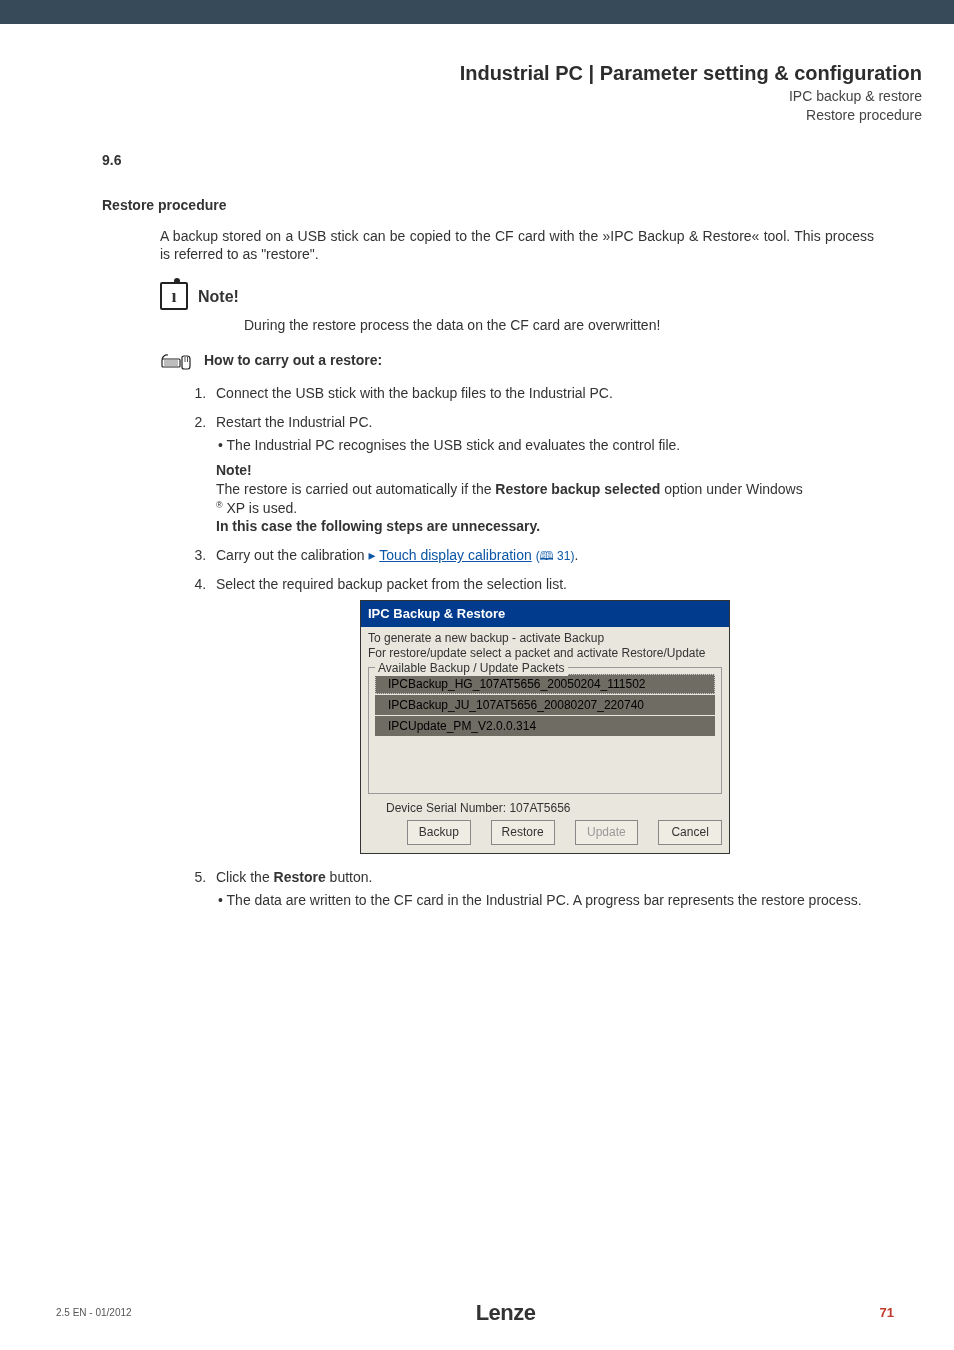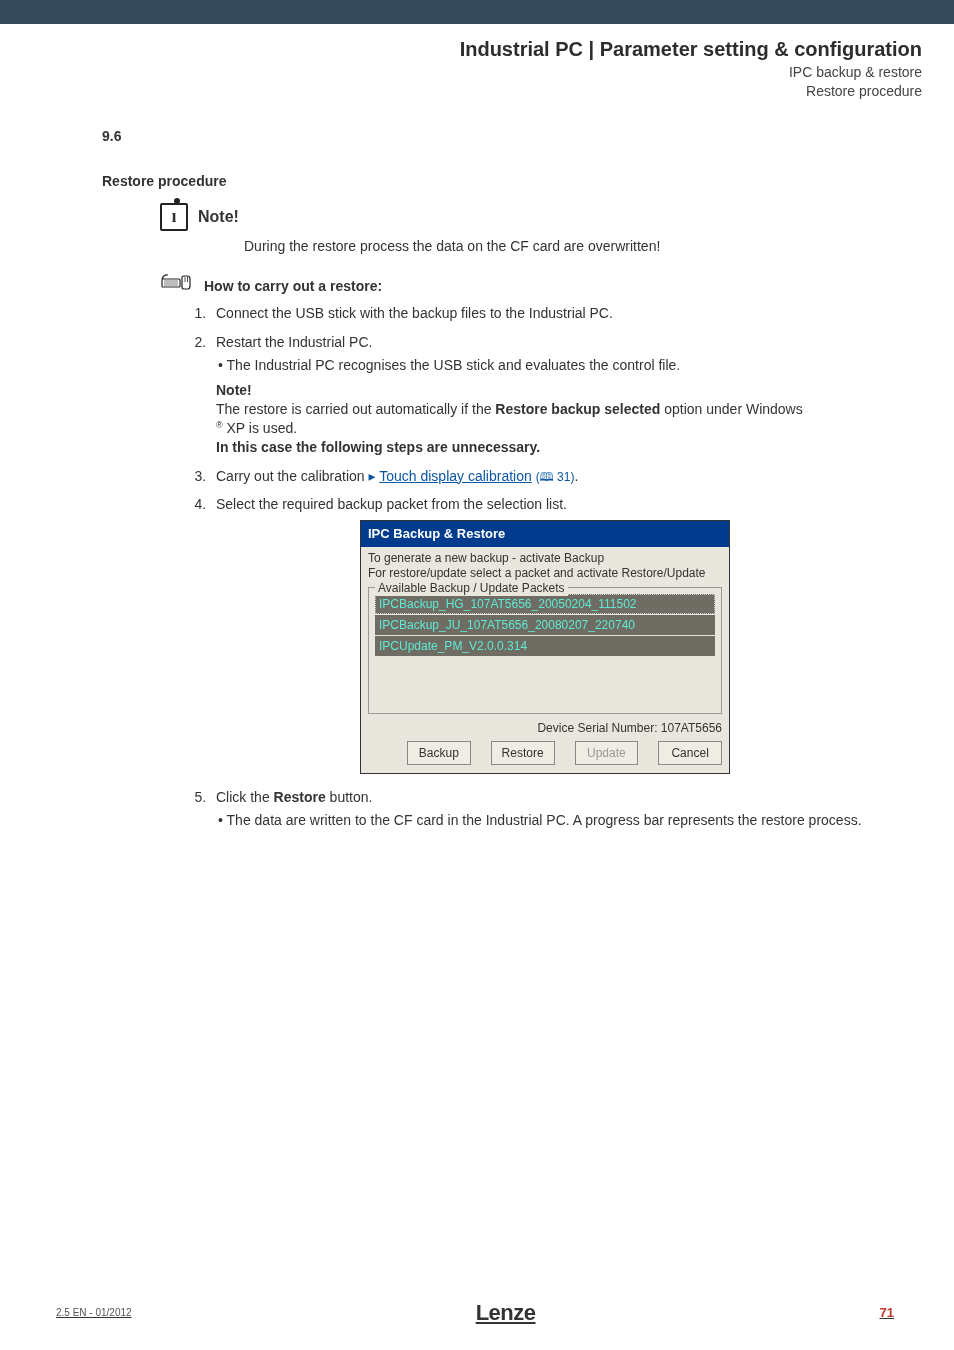--- a/index.html
+++ b/index.html
@@ -13,20 +13,21 @@
     font-size: 14px;
     line-height: 1.35;
   }
   .header-line {
     height: 24px;
     background: #374a59;
   }
   .header-block {
     padding: 12px 32px 16px 0;
     text-align: right;
+    margin-top: 24px;
   }
   .header-title {
     font-weight: 700;
     font-size: 20px;
     color: #2d2d2d;
   }
   .header-sub1, .header-sub2 {
     font-size: 14px;
     color: #444;
   }
@@ -44,21 +45,21 @@
     align-items: center; justify-content: center; border-radius: 2px;
   }
   .note-i { font-family: Georgia, serif; font-weight: 700; font-size: 18px; position: relative; }
   .note-i::before {
     content: "";
     position: absolute; top: -6px; left: 3px;
     width: 6px; height: 6px; border-radius: 50%; background: #222;
   }
   .note-title { font-weight: 700; font-size: 16px; }
   .note-body { margin-left: 84px; margin-top: 6px; }
-  .howto-block { margin: 16px 0 8px 58px; display: flex; align-items: flex-end; gap: 10px; }
+  .howto-block { margin: 16px 0 8px 58px; display: flex; align-items: flex-start; gap: 10px; }
   .howto-icon { display: inline-block; }
   .howto-title { font-weight: 700; }
   ol.steps { margin: 6px 0 0 108px; list-style: decimal; }
   ol.steps > li { margin-bottom: 10px; padding-left: 6px; }
   ul.sub { list-style: none; margin: 4px 0 0 2px; }
   ul.sub li::before { content: "• "; }
   .bold { font-weight: 700; }
   .link { color: #0b56a5; text-decoration: underline; }
   .pageref { color: #0b56a5; font-size: 12px; }
   .step-sub { }
@@ -92,51 +93,50 @@
   }
   .dlg-group-title {
     position: absolute; top: -8px; left: 6px;
     background: #e9e7dd; padding: 0 3px; font-size: 12px;
   }
   .dlg-list {
     list-style: none;
     font-size: 12px;
   }
   .dlg-list li {
-    padding: 1px 3px;
-    color: #5eead4;
+    padding: 1px 12px;
+    color: #000000;
     background: #6f6c63;
     margin-bottom: 1px;
     border: 1px dotted transparent;
   }
   .dlg-list li.selected {
     border: 1px dotted #ccc;
   }
   .dlg-spacer { height: 50px; }
-  .dlg-serial { margin: 4px 0; text-align: right; }
+  .dlg-serial { margin: 4px 18px; }
   .dlg-buttons { display: flex; gap: 20px; margin-left: 39px; }
   .dlg-btn {
     flex: 1;
     border: 1px solid #888;
     background: #efece3;
     padding: 3px 0;
     text-align: center;
     font-size: 12px;
   }
   .dlg-btn.disabled { color: #999; }
 
   .footer {
     position: absolute;
     bottom: 22px;
     left: 0; right: 0;
     display: flex;
     align-items: center;
     justify-content: space-between;
     padding: 0 60px 0 56px;
-    text-decoration: underline;
   }
   .footer-left { font-size: 10px; color: #555; }
   .footer-center {
     font-weight: 800; font-size: 22px; letter-spacing: -0.5px;
     font-family: Arial, sans-serif;
   }
   .footer-right { color: #c0392b; font-weight: 700; font-size: 13px; }
 </style>
 </head>
 <body>
@@ -147,20 +147,21 @@
   <div class="header-sub1">IPC backup &amp; restore</div>
   <div class="header-sub2">Restore procedure</div>
 </div>
 
 <div class="content">
   <div class="sec-row">
     <div class="sec-num">9.6</div>
     <div class="sec-title">Restore procedure</div>
   </div>
 
+  <div class="para">A backup stored on a USB stick can be copied to the CF card with the »IPC Backup &amp; Restore« tool. This process is referred to as "restore".</div>
 
   <div class="note-block">
     <div class="note-head">
       <div class="note-icon-box">
         <span class="note-i">ı</span>
       </div>
       <div class="note-title">Note!</div>
     </div>
     <div class="note-body">During the restore process the data on the CF card are overwritten!</div>
   </div>

